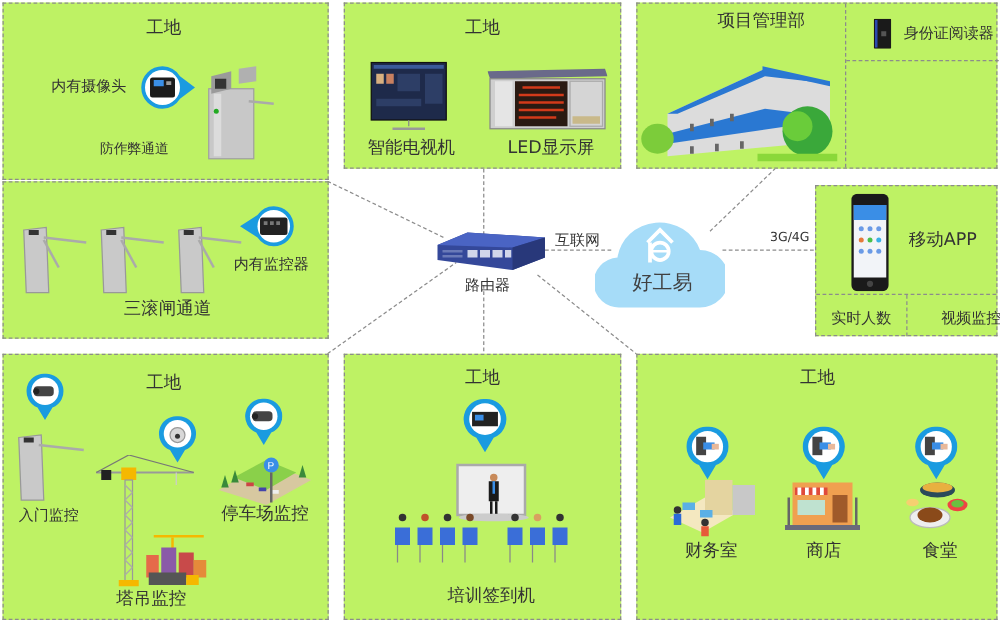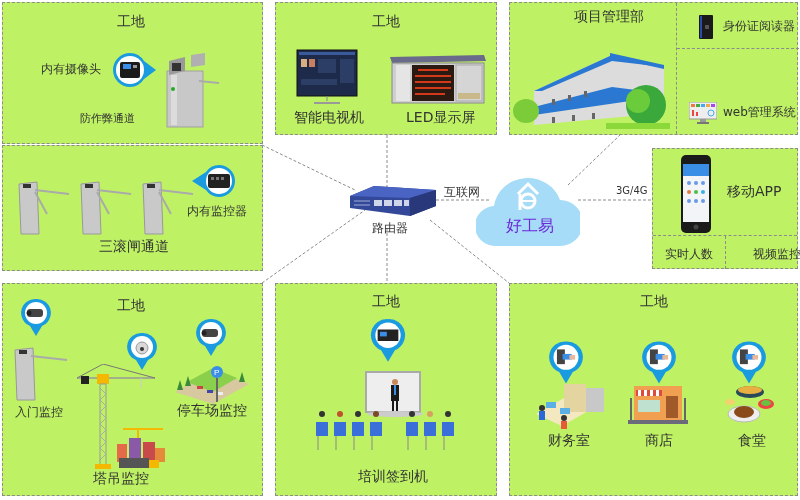--- a/index.html
+++ b/index.html
@@ -137,36 +137,20 @@
 
   <div class="abs" style="left:166px;top:0;width:122px;height:131px;border-left:1px dashed #8c8c8c;">
     <div class="abs" style="left:0;top:0;width:122px;height:46px;border-bottom:1px dashed #8c8c8c;">
       <svg class="abs" style="left:22px;top:12px;" width="14" height="24" viewBox="0 0 14 24">
         <rect x="0" y="0" width="14" height="24" rx="1" fill="#1a1a1a"></rect>
         <rect x="1" y="1" width="2" height="22" fill="#2a4ab0"></rect>
         <rect x="6" y="10" width="4" height="4" fill="#555"></rect>
       </svg>
       <div class="label" style="left:46px;top:15px;font-size:12px;">身份证阅读器</div>
     </div>
-    <div class="abs" style="left:0;top:89px;width:122px;height:42px;">
-      <svg class="abs" style="left:12px;top:10px;" width="28" height="22" viewBox="0 0 28 22">
-        <rect x="0" y="0" width="28" height="17" fill="#eee" stroke="#999"></rect>
-        <rect x="2" y="2" width="4" height="3" fill="#e74"></rect>
-          <rect x="7" y="2" width="4" height="3" fill="#4a4"></rect>
-          <rect x="12" y="2" width="4" height="3" fill="#4ae"></rect>
-          <rect x="17" y="2" width="4" height="3" fill="#ea4"></rect>
-          <rect x="22" y="2" width="4" height="3" fill="#a4e"></rect>
-        <rect x="3" y="8" width="2" height="6" fill="#e44"></rect>
-          <rect x="7" y="10" width="2" height="4" fill="#e44"></rect>
-        <circle cx="22" cy="11" r="3" fill="none" stroke="#4ae"></circle>
-        <rect x="11" y="17" width="6" height="3" fill="#999"></rect>
-          <rect x="8" y="20" width="12" height="2" fill="#777"></rect>
-      </svg>
-      <div class="label" style="left:46px;top:12px;font-size:12px;">web管理系统</div>
-    </div>
   </div>
 </div>
 
 <svg class="abs" style="left:348px;top:184px;" width="90" height="34" viewBox="0 0 90 34">
   <polygon points="2,12 26,2 88,6 88,22 62,32 2,24" fill="#34489a"></polygon>
   <polygon points="2,12 26,2 88,6 62,14" fill="#4a64c4"></polygon>
   <polygon points="62,14 88,6 88,22 62,32" fill="#28387a"></polygon>
   <g fill="#d0d6ea">
     <rect x="26" y="16" width="8" height="6"></rect>
       <rect x="36" y="16" width="8" height="6"></rect>
@@ -179,21 +163,21 @@
 <div class="label" style="left:372px;top:220px;font-size:12px;">路由器</div>
 <div class="label" style="left:444px;top:184px;font-size:12px;">互联网</div>
 
 <svg class="abs" style="left:476px;top:168px;" width="104" height="80" viewBox="0 0 104 80">
   <path d="M20 78 a20 20 0 0 1 -2 -40 a34 32 0 0 1 66 -6 a22 22 0 0 1 0 46 z" fill="#a6dcf8"></path>
   <path d="M42 26 L52 16 L62 26" fill="none" stroke="#fff" stroke-width="3"></path>
   <circle cx="52" cy="33" r="7" fill="none" stroke="#fff" stroke-width="3"></circle>
   <line x1="45" y1="33" x2="59" y2="33" stroke="#fff" stroke-width="2"></line>
   <line x1="44" y1="26" x2="44" y2="42" stroke="#fff" stroke-width="3"></line>
 </svg>
-<div class="label" style="left:506px;top:216px;font-size:16px;color:#6d28d9;">好工易</div>
+<div class="label" style="left:506px;top:216px;font-size:16px;color:#404040;">好工易</div>
 <div class="label small" style="left:600px;top:185px;font-size:10px;margin-left:16px;">3G/4G</div>
 
 <div class="box" style="left:652px;top:148px;width:146px;height:121px;">
   <svg class="abs" style="left:28px;top:6px;" width="30" height="78" viewBox="0 0 30 78">
     <rect x="0" y="0" width="30" height="78" rx="5" fill="#1a1a1a"></rect>
     <rect x="2" y="9" width="26" height="58" fill="#f2f4f8"></rect>
     <rect x="2" y="9" width="26" height="12" fill="#3a8ee6"></rect>
     <g fill="#6a9ae6">
         <circle cx="8" cy="28" r="2"></circle>
         <circle cx="15" cy="28" r="2"></circle>

